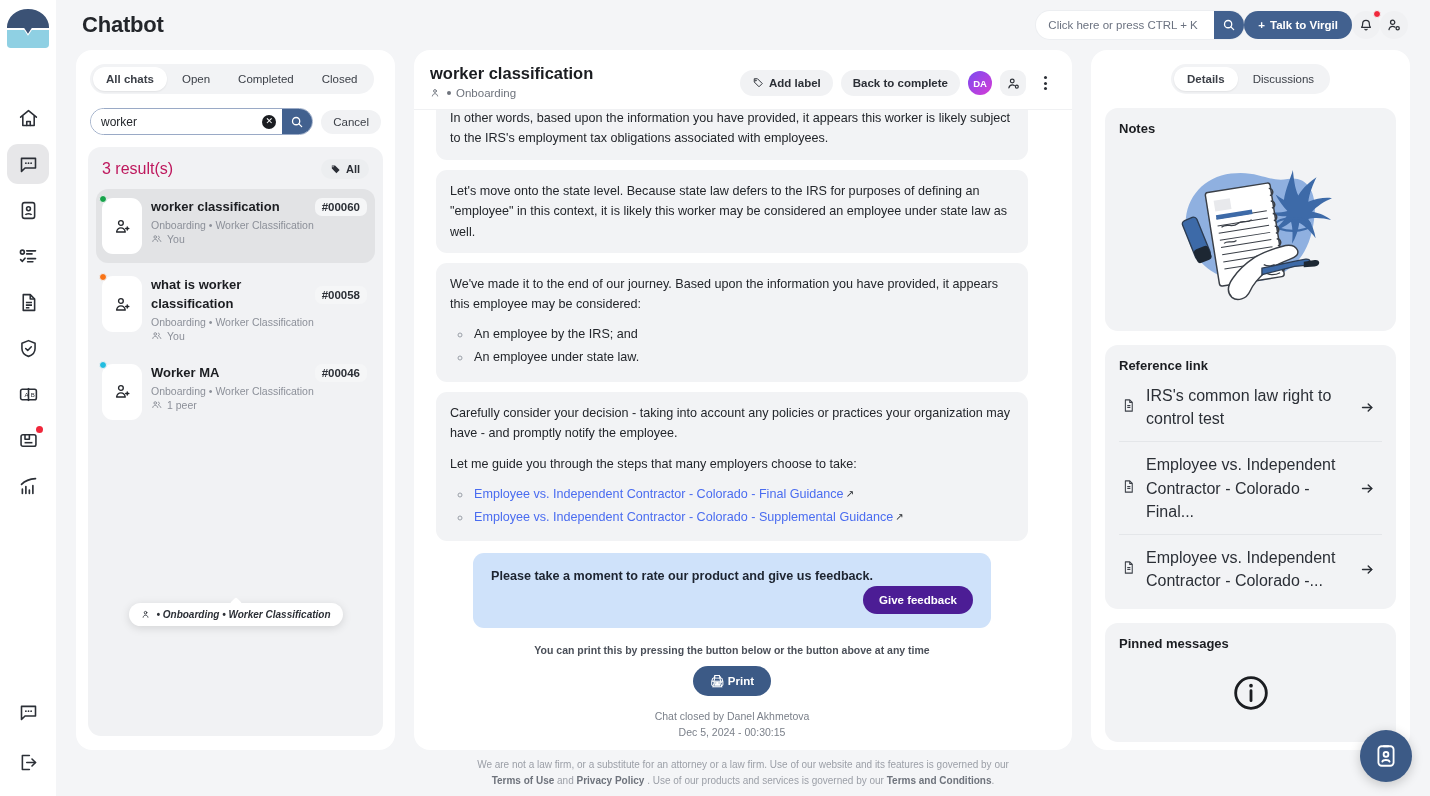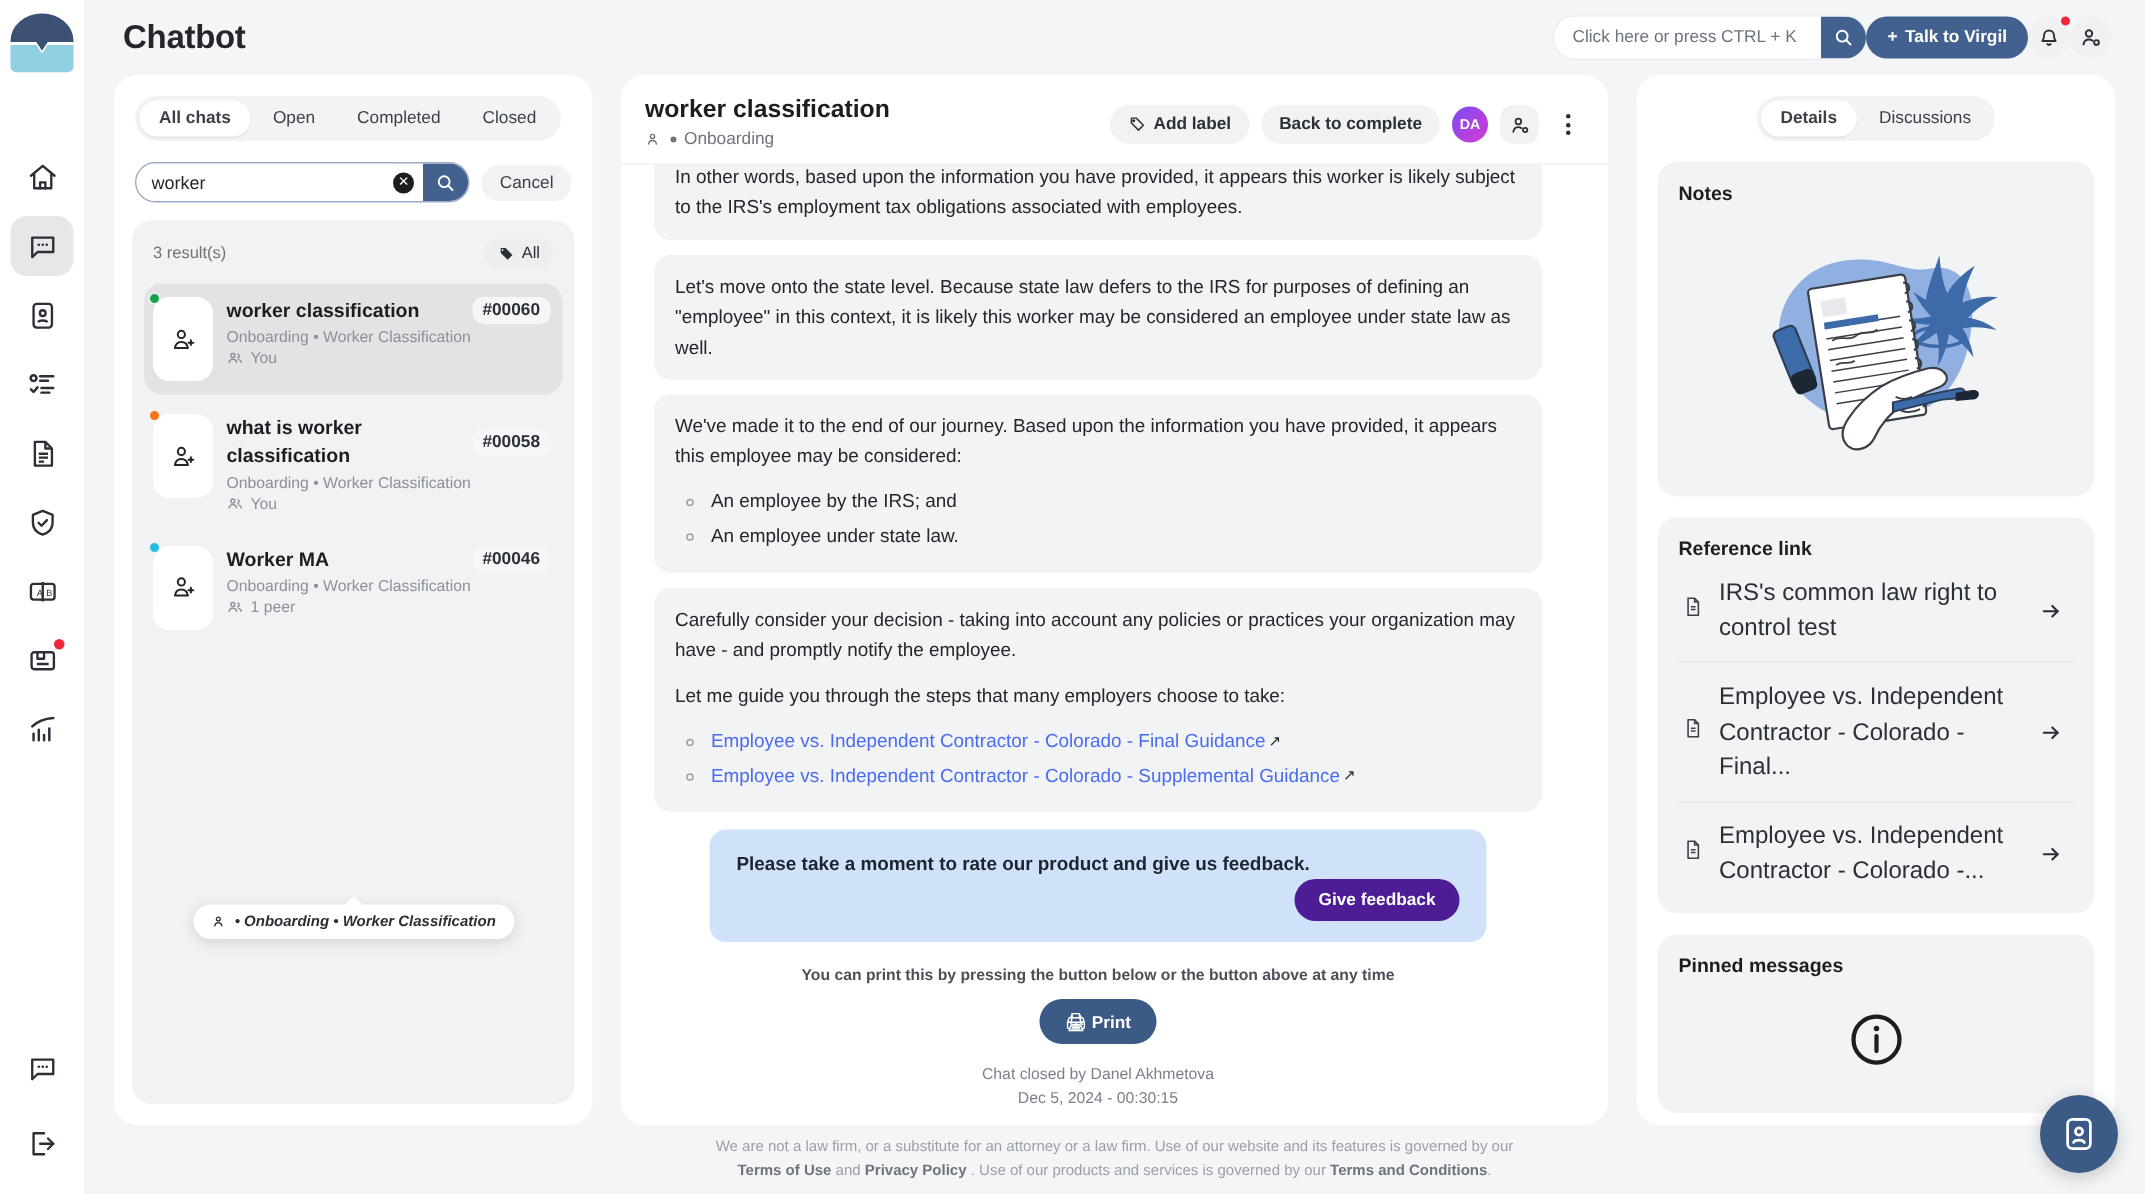--- a/index.html
+++ b/index.html
@@ -134,24 +134,24 @@
   }
 
   .list-body {
     flex: 1; background: #f1f2f4; margin: 0 12px 14px 12px;
     border-radius: 13px; padding: 10px 8px; overflow: hidden; position: relative;
   }
   .results-row {
     display: flex; align-items: center; justify-content: space-between;
     padding: 2px 6px 10px 6px;
   }
-  .results-count { font-size: 11px; color: #737373; }
+  .results-count { font-size: 16px; color: #be185d; }
   .tag-all {
     display: flex; align-items: center; gap: 5px;
-    font-size: 11px; font-weight: normal; color: #2b2f36;
+    font-size: 11px; font-weight: bold; color: #2b2f36;
     background: #eceef0; border-radius: 12px; padding: 4px 9px; cursor: pointer;
   }
 
   .chatitem {
     display: flex; gap: 9px; padding: 9px 8px 9px 6px;
     border-radius: 12px; cursor: pointer; margin-bottom: 4px; position: relative;
   }
   .chatitem.selected { background: #e2e3e5; }
   .avatar-box {
     width: 40px; height: 56px; background: #fff; border-radius: 11px;

